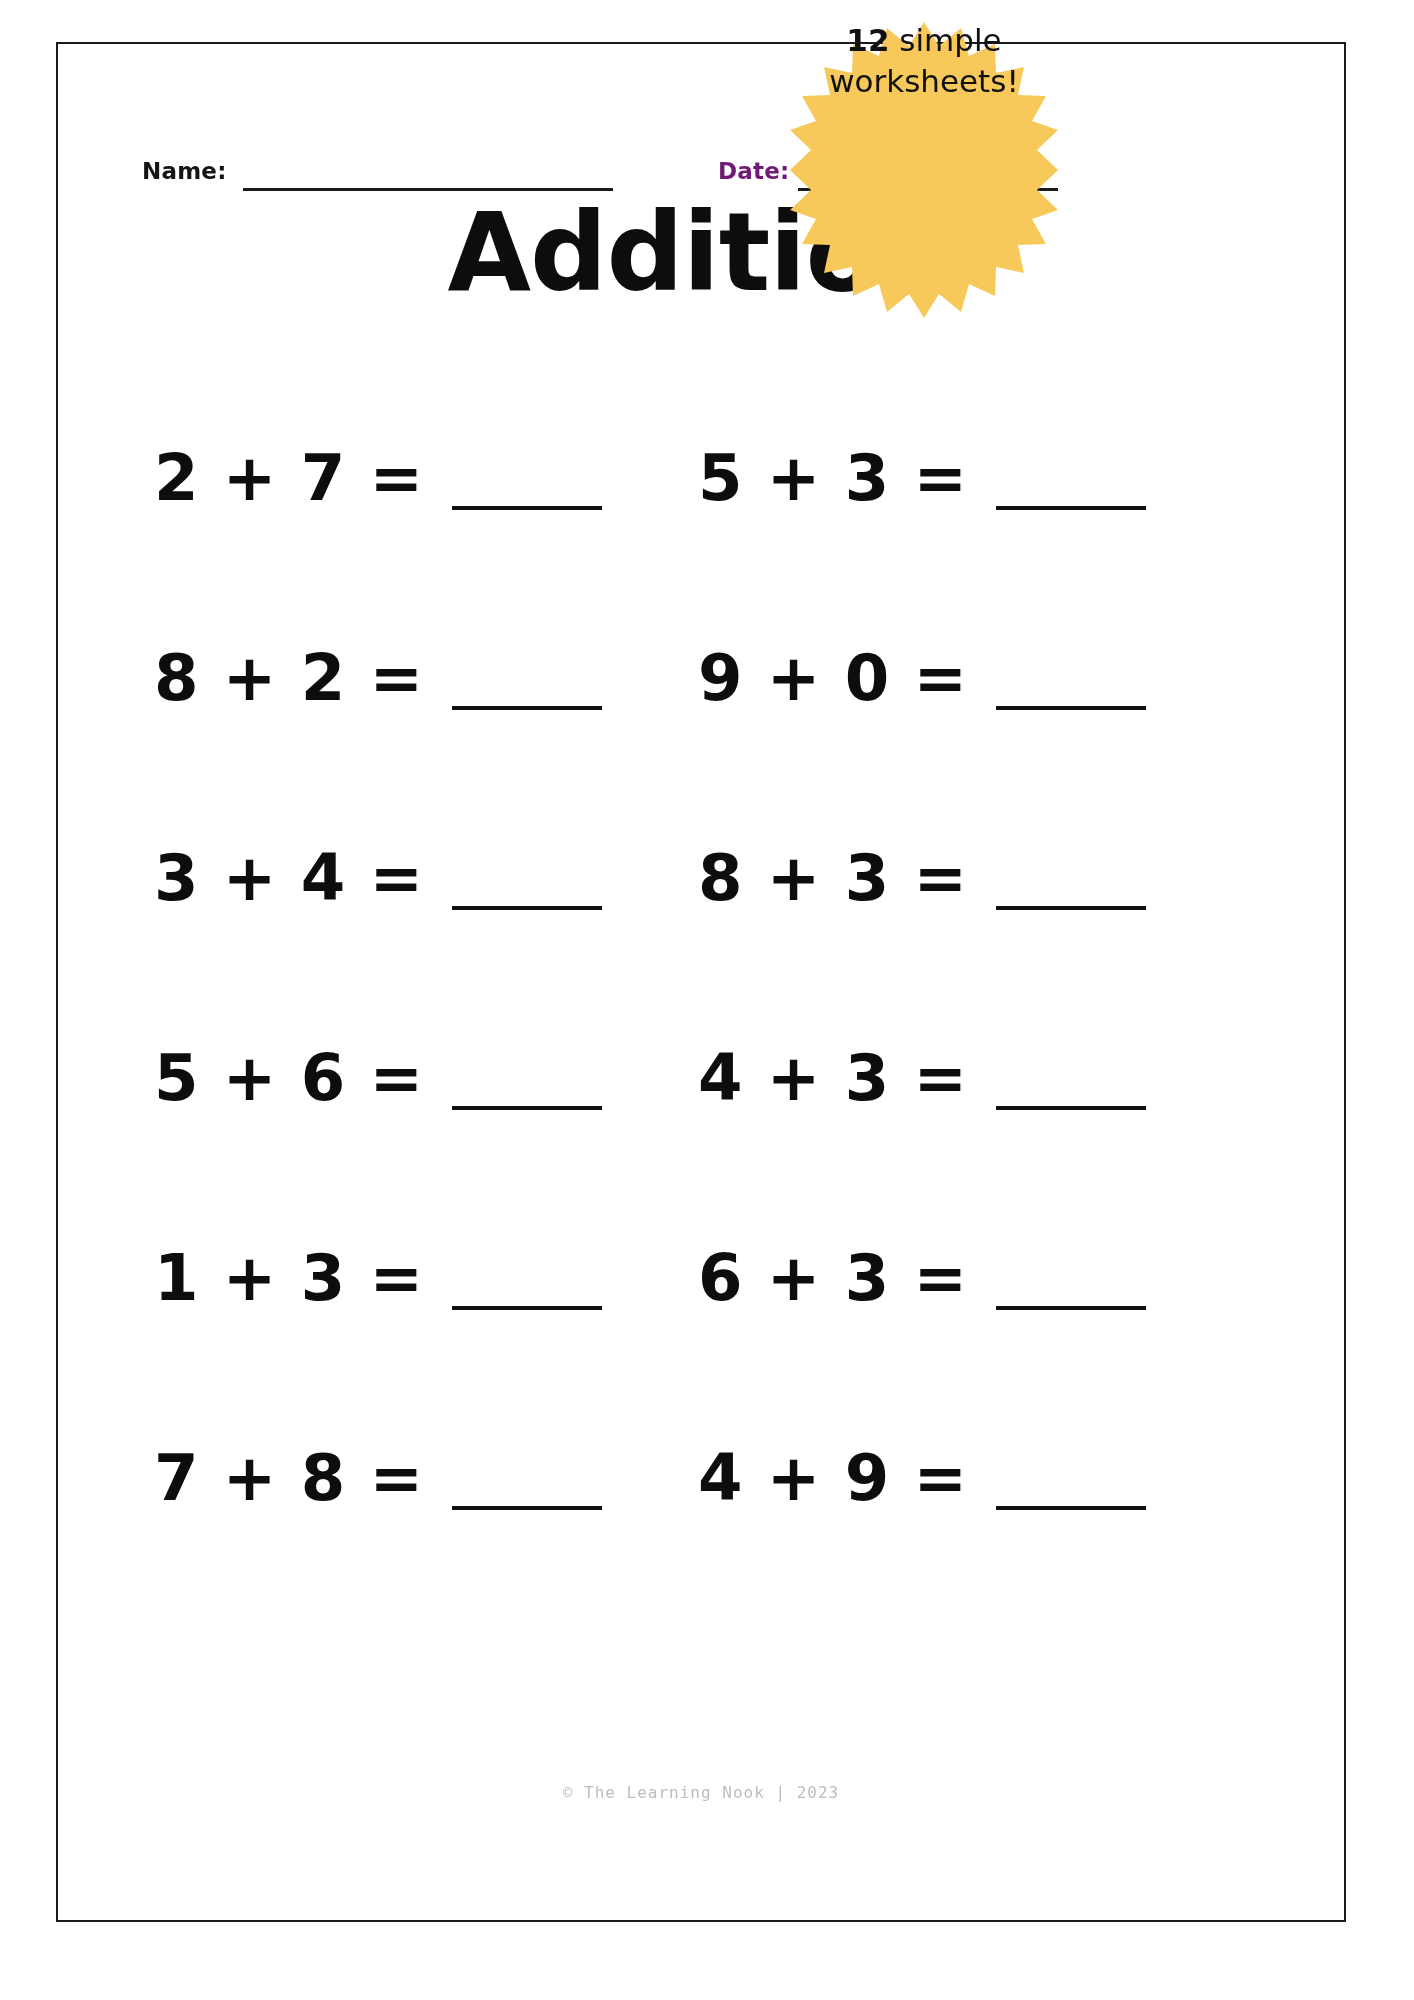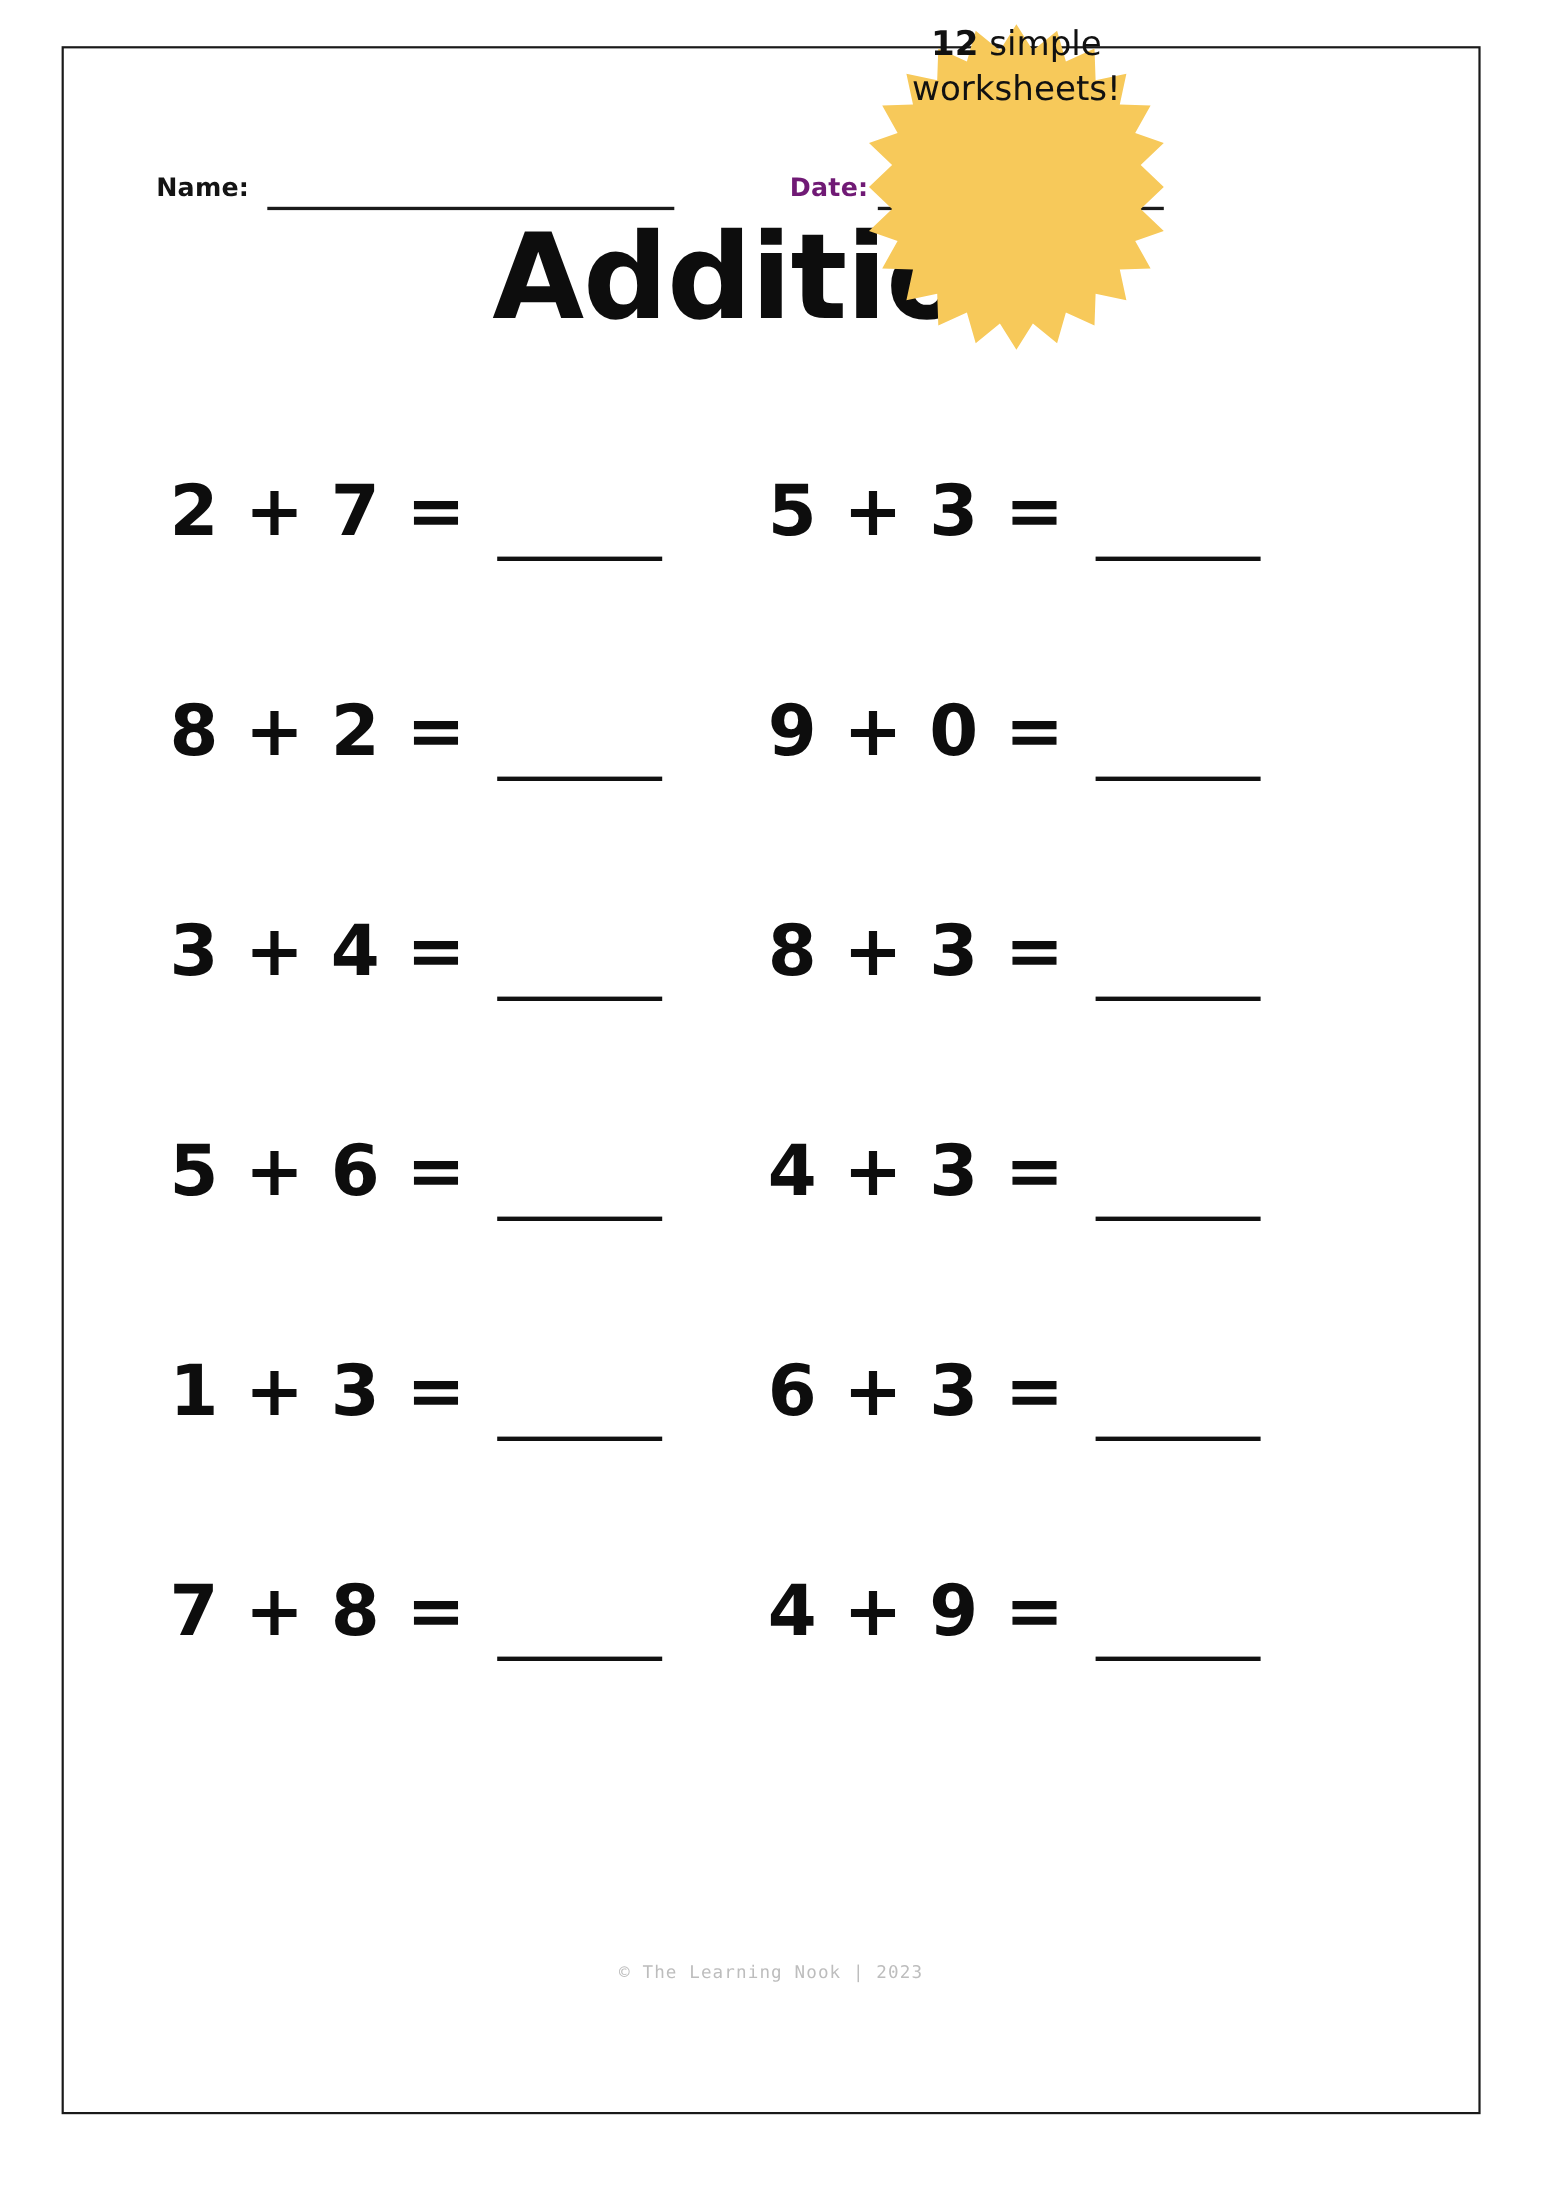--- a/index.html
+++ b/index.html
@@ -123,21 +123,21 @@
     width: 100%;
     height: 1200px;
   }
   .prow {
     position: relative;
     height: 200px;
   }
   .prob {
     position: absolute;
     display: flex;
-    align-items: center;
+    align-items: flex-end;
   }
   .prob.left  { left: 96px; }
   .prob.right { left: 640px; }
 
   .expr {
     font-size: 64px;
     font-weight: 700;
     color: #0d0d0d;
     letter-spacing: 1px;
     white-space: nowrap;

